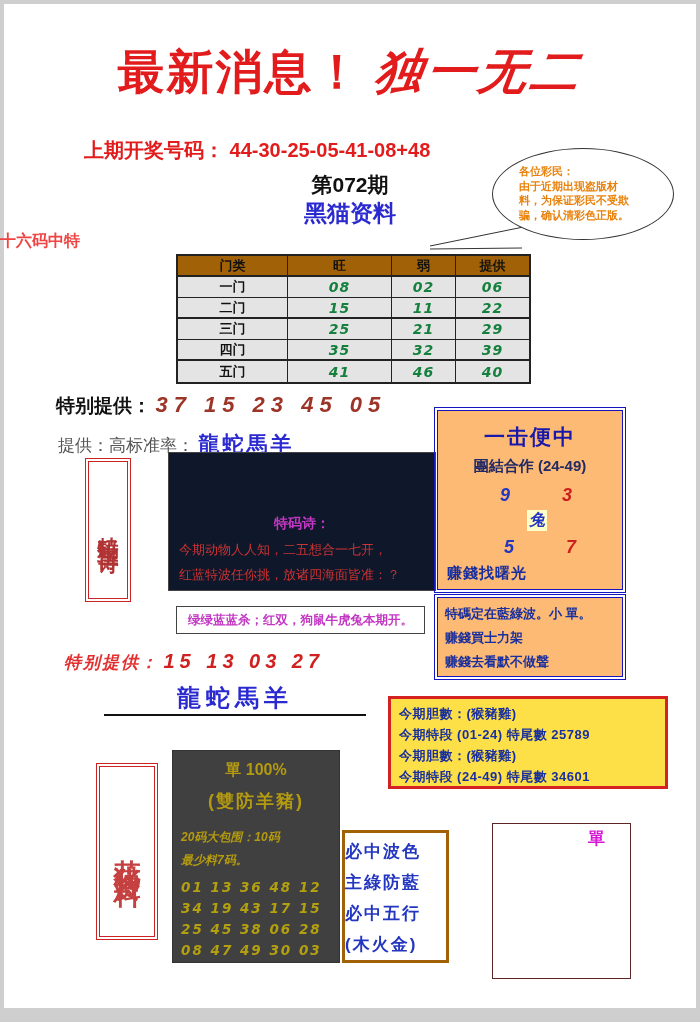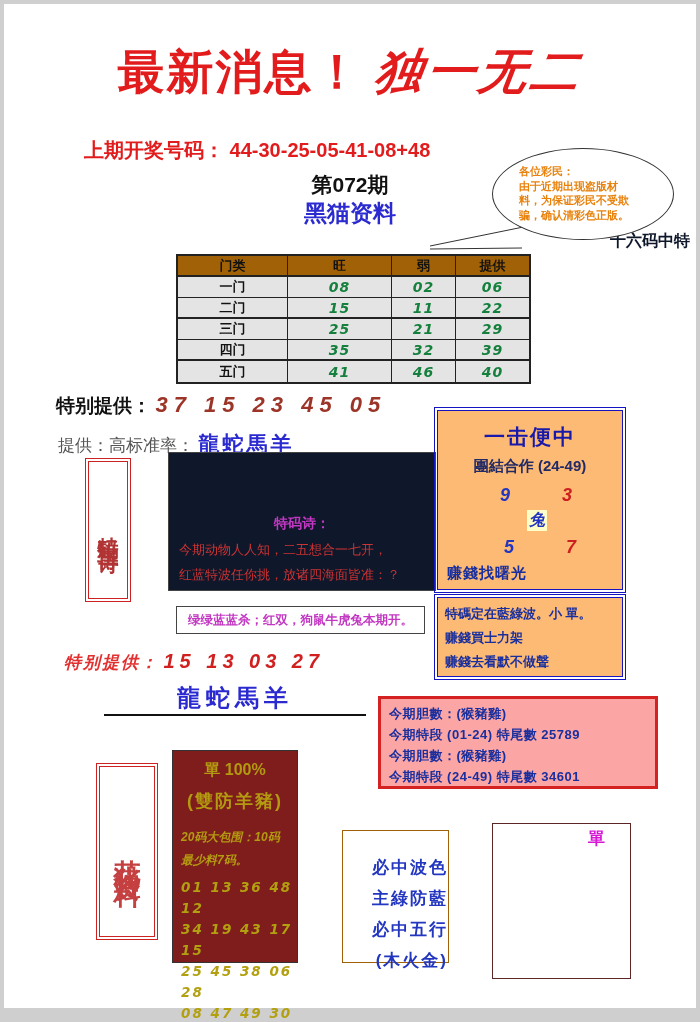--- a/index.html
+++ b/index.html
@@ -18,22 +18,22 @@
     color:#e21c1c; font-weight:bold; font-family:"Liberation Serif", serif; }
   .main-title .t1 { font-size:47px; letter-spacing:2px; }
   .main-title .t2 { font-size:48px; font-style:italic; display:inline-block;
     transform:skewX(-8deg); letter-spacing:4px; margin-left:8px; }
 
   .last-draw { position:absolute; left:84px; top:137px; font-size:20px; font-weight:bold; color:#e21c1c; }
   .issue { position:absolute; left:0; top:171px; width:700px; text-align:center;
     font-size:21px; font-weight:bold; color:#111; }
   .brand { position:absolute; left:0; top:198px; width:700px; text-align:center;
     font-size:23px; font-weight:bold; color:#2a2ad0; font-family:"Liberation Serif", serif; }
-  .caption { position:absolute; left:0; top:231px; width:690px; text-align:right;
-    font-size:16px; font-weight:bold; color:#0f172a;padding-left:14px; }
+  .caption { position:absolute; left:0; top:231px; width:690px; text-align:left;
+    font-size:16px; font-weight:bold; color:#ef4444; }
 
   .bubble { position:absolute; left:492px; top:148px; width:182px; height:92px;
     border:1px solid #333; border-radius:50%; background:#fff;
     padding:15px 20px 0 26px; font-size:11px; font-weight:bold; color:#e8820c; line-height:14.5px; }
   #arrow-svg { position:absolute; left:418px; top:210px; }
 
   .ltable { position:absolute; left:176px; top:254px; width:355px;
     display:grid; grid-template-columns:110px 104px 64px 73px; grid-auto-rows:21px;
     border:2px solid #222; }
   .ltable .cell { border-right:1px solid #222; border-bottom:1px solid #222;
@@ -98,36 +98,36 @@
   #one-hit .blue { color:#2336c0; } #one-hit .red { color:#cc2020; }
   #one-hit .ntl { left:62px; top:74px; } #one-hit .ntr { left:124px; top:74px; }
   #one-hit .nc { left:89px; top:99px; background:#ffffc8; padding:0 2px; font-size:16px; }
   #one-hit .nbl { left:66px; top:126px; } #one-hit .nbr { left:128px; top:126px; }
   #one-hit .ohfooter { position:absolute; left:9px; top:153px; font-size:15px;
     font-weight:bold; color:#1a2f9e; letter-spacing:1px; }
 
   #hint-box { left:437px; top:597px; width:186px; height:80px; padding:4px 7px; }
   #hint-box .hline { font-size:13px; font-weight:bold; color:#1a2f9e; line-height:24px; }
 
-  .today-box { position:absolute; left:378px; top:696px; width:280px; height:93px;
-    border:3px solid #d42222; padding:4px 8px; background:#fca5a5; }
+  .today-box { position:absolute; left:388px; top:696px; width:280px; height:93px;
+    border:3px solid #d42222; padding:4px 8px; background:#fde047; }
   .today-box .tline { font-size:13px; font-weight:bold; color:#1a2f9e; line-height:21px; letter-spacing:0.5px; }
 
-  .percent-box { position:absolute; left:172px; top:750px; width:126px; height:213px;
-    border:1px solid #333; background:#7f1d1d; color:#b39a10; font-weight:bold; }
+  .percent-box { position:absolute; left:172px; top:750px; width:168px; height:213px;
+    border:1px solid #333; background:#404040; color:#b39a10; font-weight:bold; }
   .percent-box .y1 { position:absolute; top:9px; width:100%; text-align:center; font-size:16px; }
   .percent-box .y2 { position:absolute; top:38px; width:100%; text-align:center; font-size:18px; letter-spacing:2px; }
   .percent-box .y3 { position:absolute; top:78px; left:8px; font-size:12px; font-style:italic; }
   .percent-box .y4 { position:absolute; top:101px; left:8px; font-size:12px; font-style:italic; }
   .percent-box .yrows { position:absolute; top:126px; left:8px; }
   .percent-box .yrow { font-size:13.5px; font-style:italic; line-height:21px;
     letter-spacing:2px; color:#b3a010; font-family:"DejaVu Sans", sans-serif; }
 
   .color-box { position:absolute; left:342px; top:830px; width:107px; height:133px;
-    border:1px solid #a16207; text-align:right; padding-top:21px; }
+    border:3px solid #a16207; text-align:left; padding-top:3px; }
   .color-box .cline { font-size:17px; font-weight:bold; color:#2336c0; line-height:31px; letter-spacing:2px; }
 
   .corner-box { position:absolute; left:492px; top:823px; width:139px; height:156px;
     border:1px solid #5d2626; background:#fff; }
   .corner-box .mark { position:absolute; left:95px; top:3px; font-size:17px;
     font-weight:bold; color:#d816d6; }
 </style>
 </head>
 <body>
 

